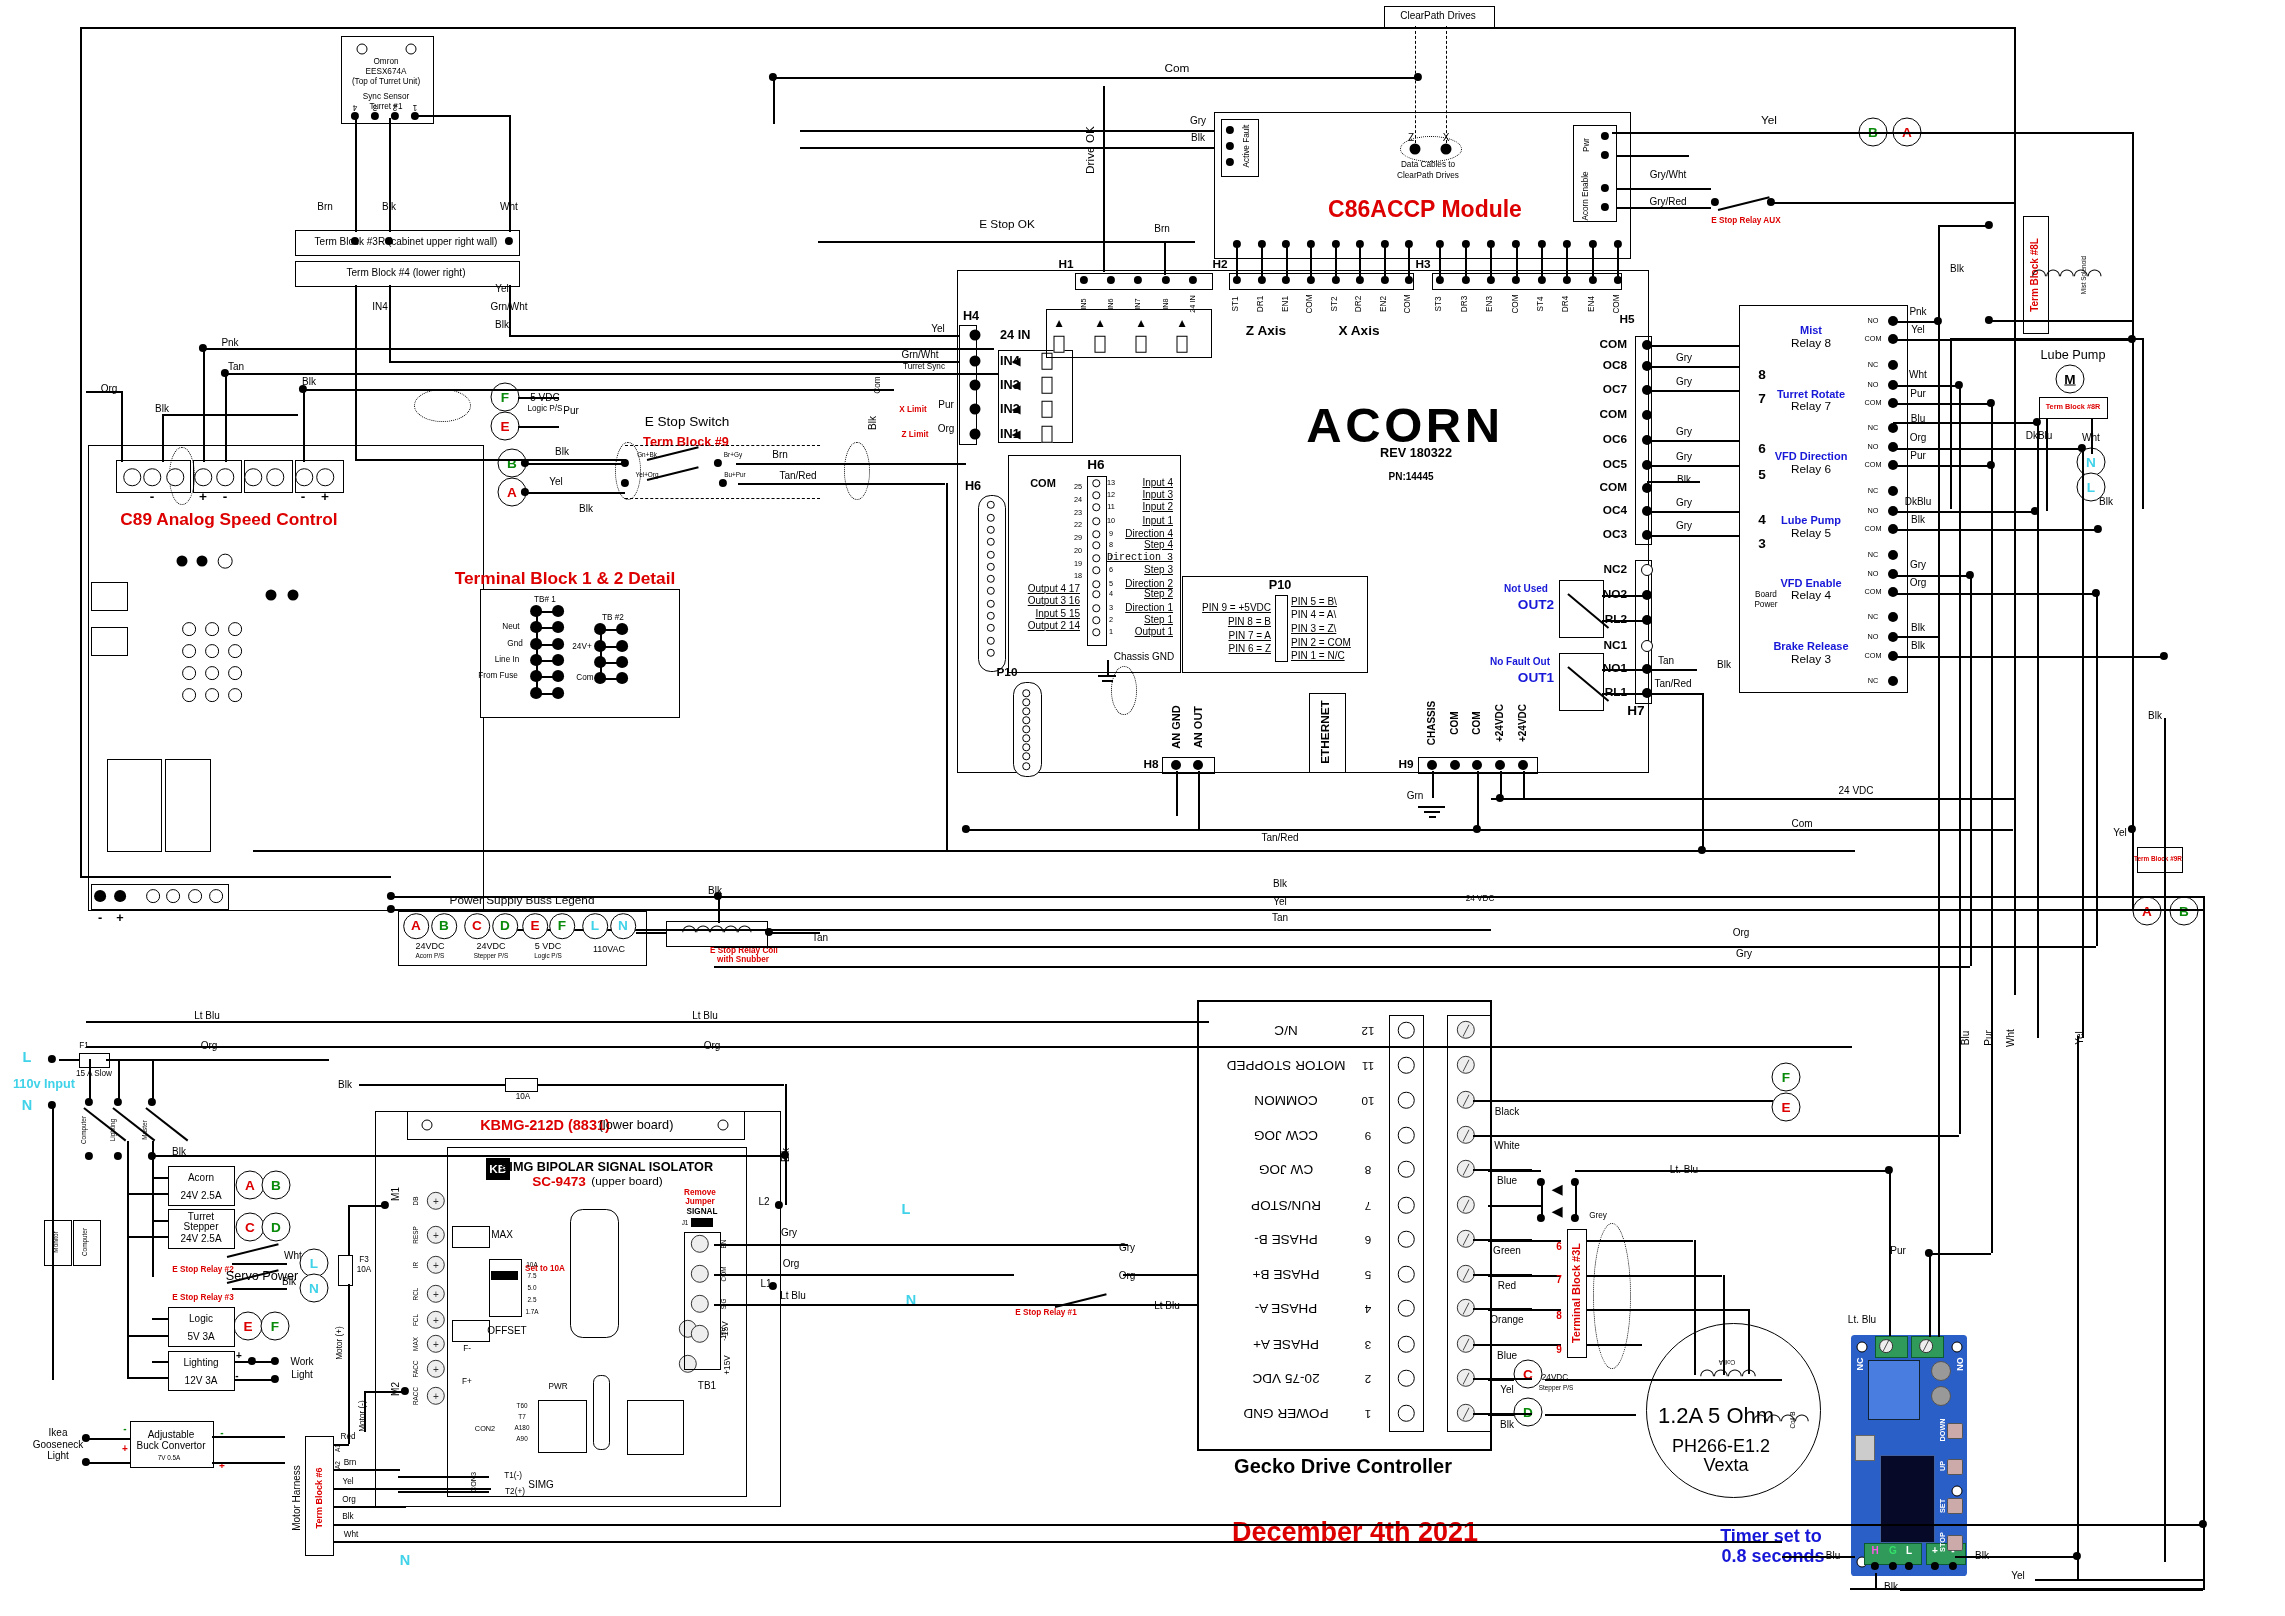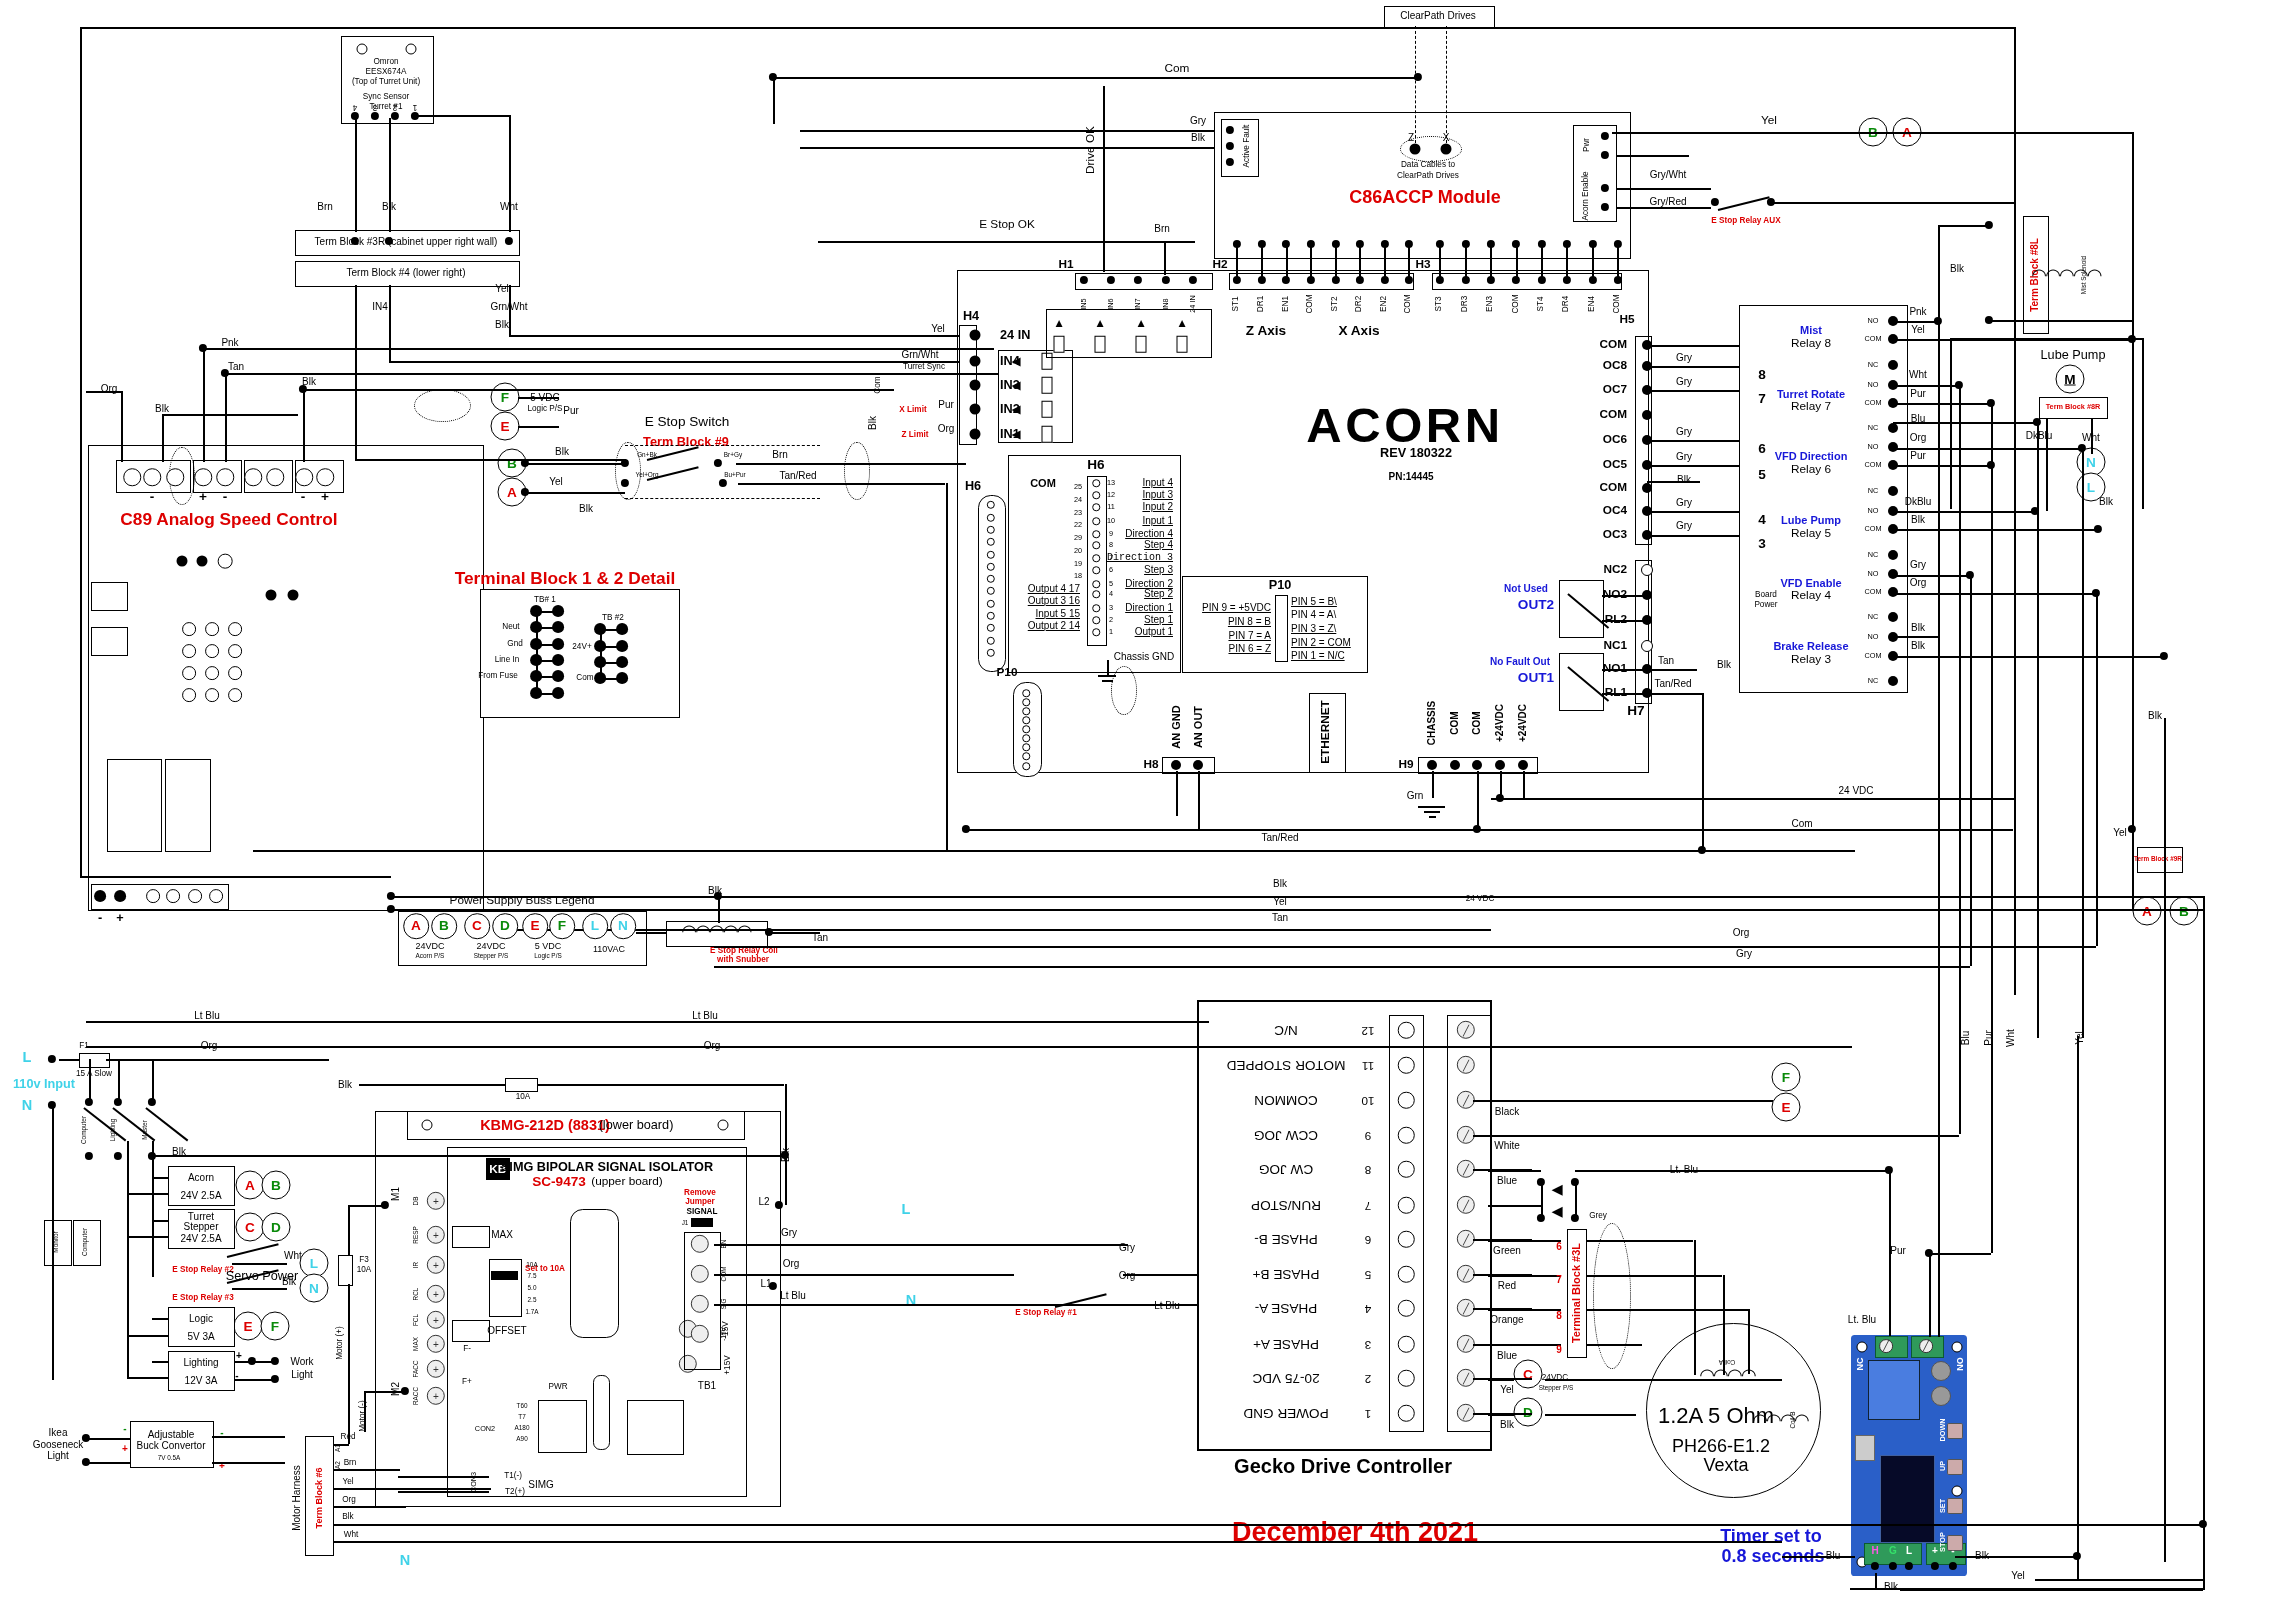--- a/index.html
+++ b/index.html
@@ -87,21 +87,21 @@
   <div class="lbl red xs b" style="left:743px;top:960px">with Snubber</div>
   <div class="box nofill" style="left:666px;top:921px;width:100px;height:23.6px"></div>
   <div class="coiltxt" style="left:716px;top:931px">◠◠◠◠◠</div>
 
   <div class="box nofill" style="left:957px;top:270px;width:690px;height:501px"></div>
   <div class="lbl b" style="left:1405px;top:425px;font-size:49px;letter-spacing:3.6px">ACORN</div>
   <div class="lbl b" style="left:1416px;top:453px;font-size:12.7px">REV 180322</div>
   <div class="lbl b" style="left:1411px;top:477px;font-size:10px">PN:14445</div>
 
   <div class="box nofill" style="left:1214px;top:112px;width:415px;height:145px"></div>
-  <div class="lbl red b" style="left:1425px;top:197px;font-size:18px">C86ACCP Module</div>
+  <div class="lbl red b" style="left:1425px;top:209px;font-size:23px">C86ACCP Module</div>
   <div class="box nofill" style="left:1221px;top:119px;width:36px;height:56px"></div>
   <div class="lbl xs vert" style="left:1247px;top:146px">Active Fault</div>
   <div class="box nofill" style="left:1573px;top:125px;width:42px;height:95px"></div>
   <div class="lbl xs vert" style="left:1587px;top:145px">Pwr</div>
   <div class="lbl xs vert" style="left:1586px;top:196px">Acorn Enable</div>
 
   <div class="box nofill" style="left:1739px;top:305px;width:167px;height:386px"></div>
   <div class="lbl xs" style="left:1766px;top:595px">Board</div>
   <div class="lbl xs" style="left:1766px;top:605px">Power</div>
   <div class="lbl sm" style="left:1724px;top:665px">Blk</div>

